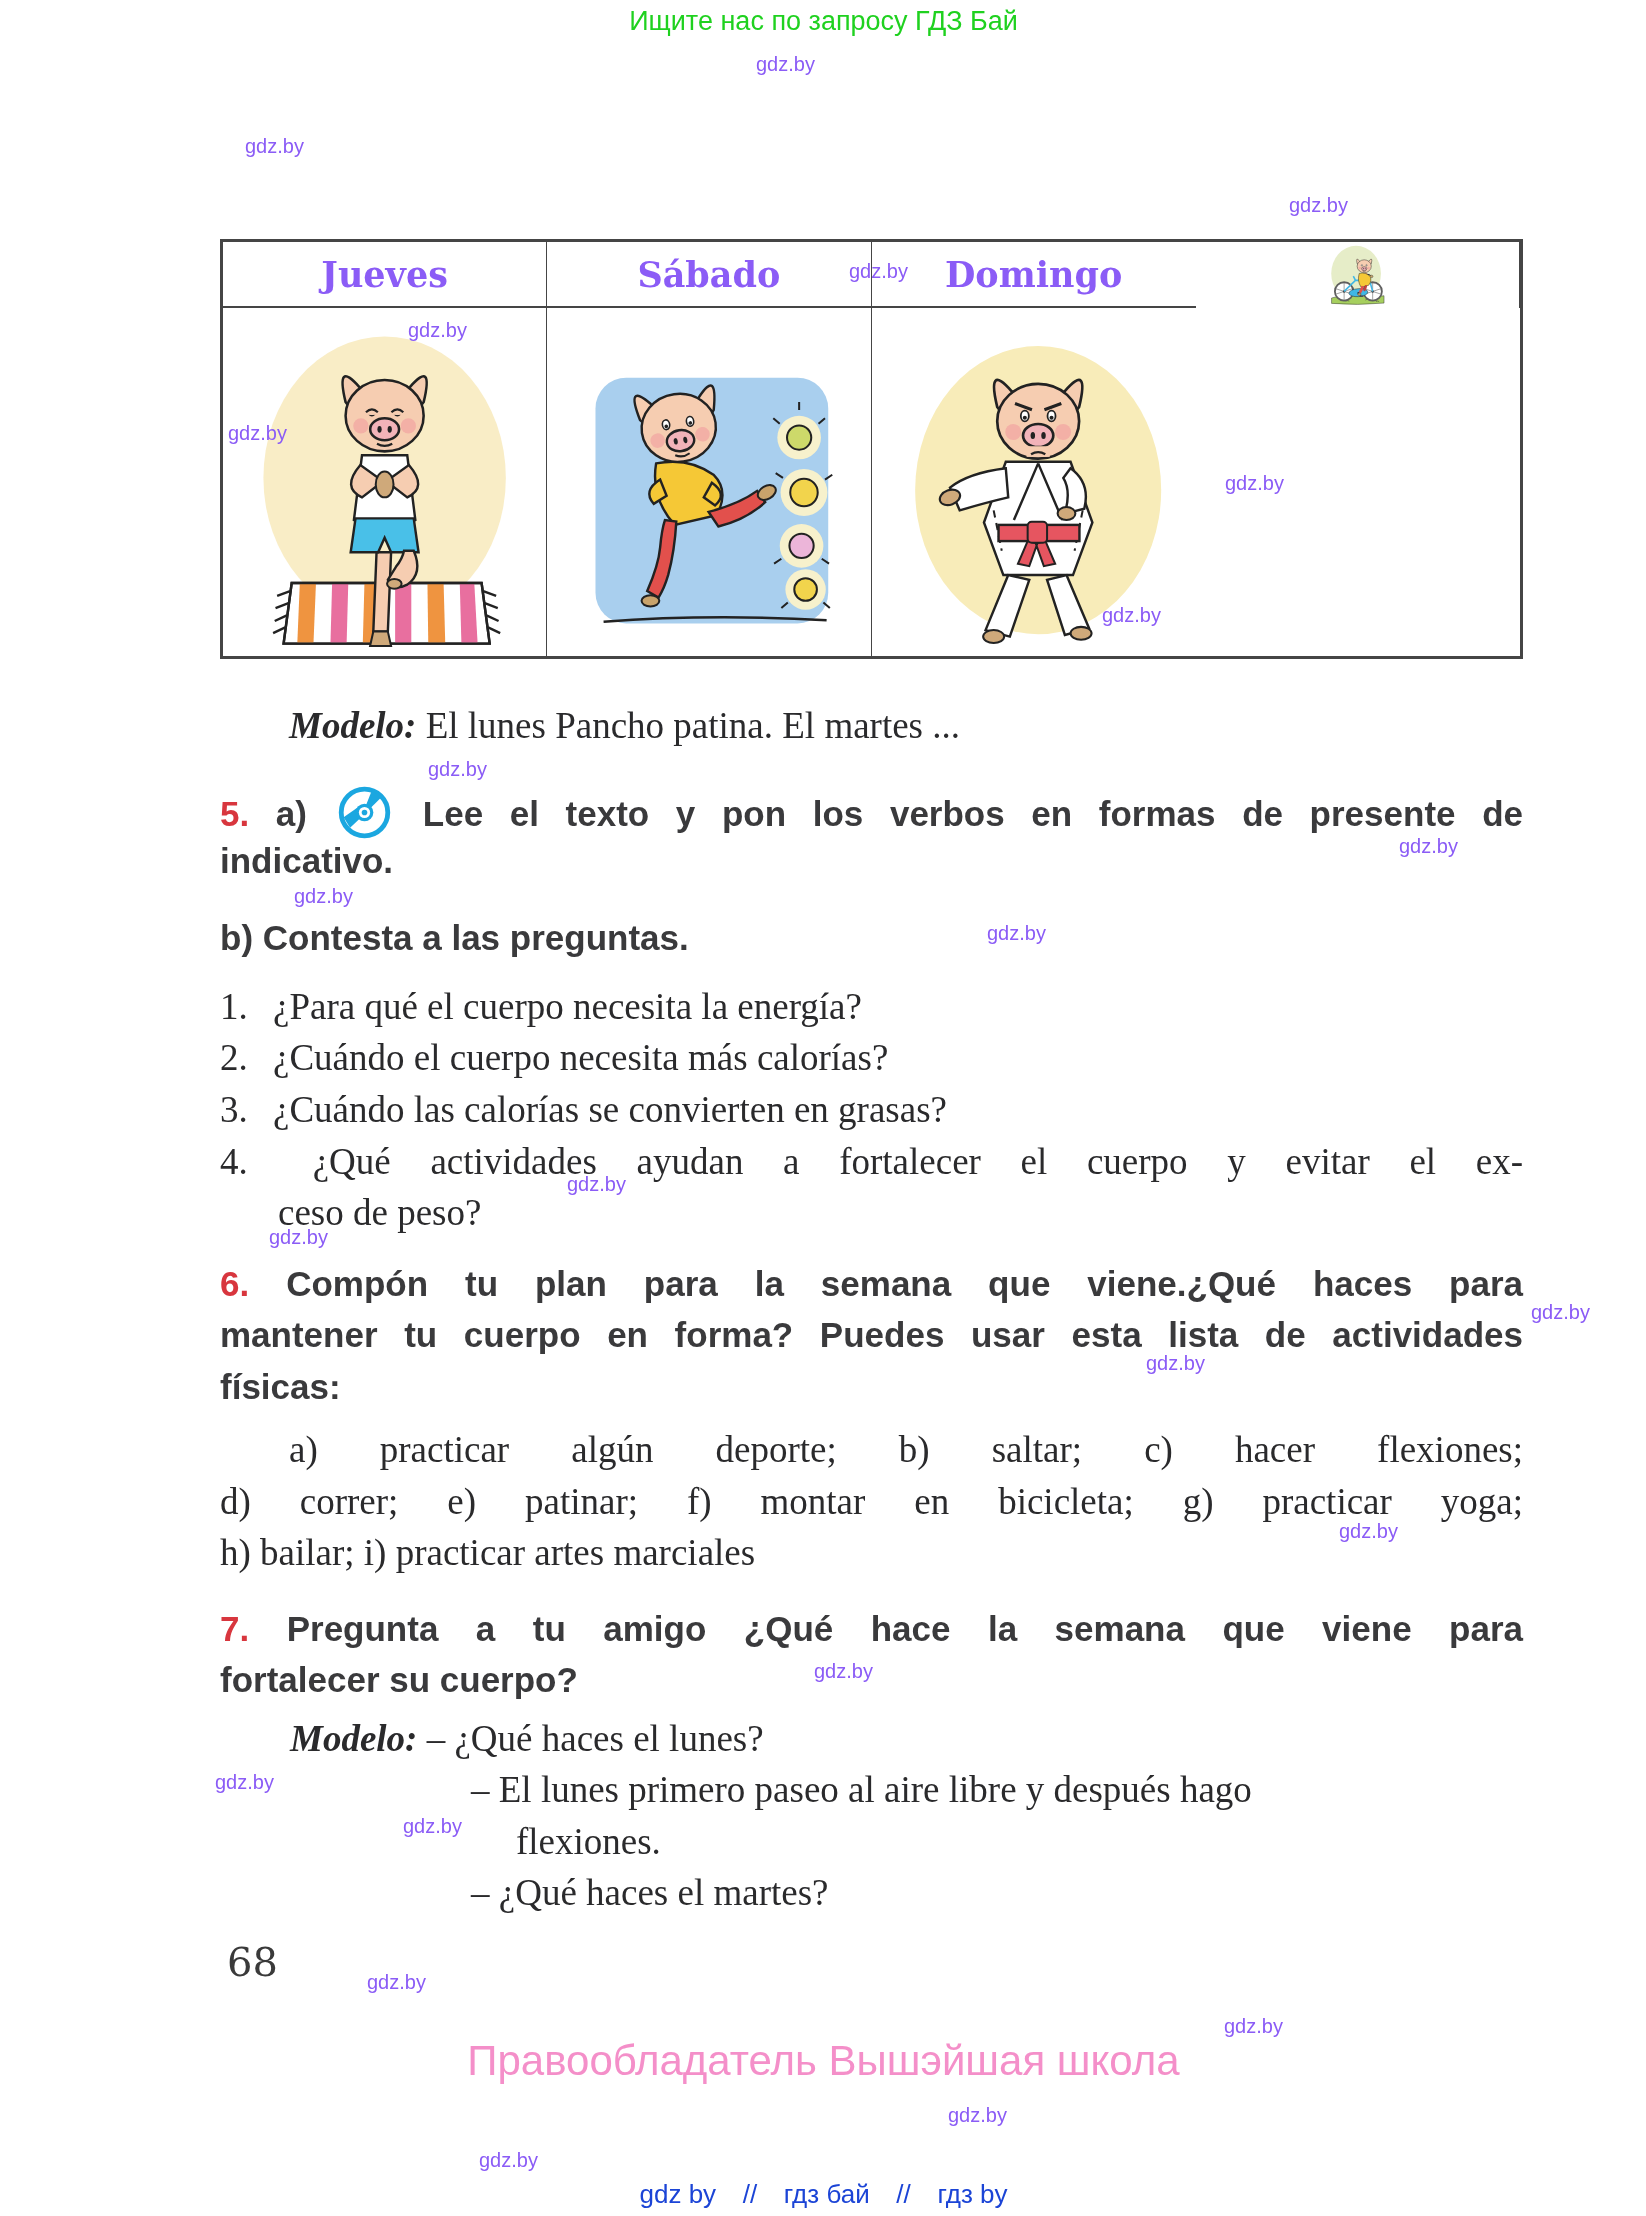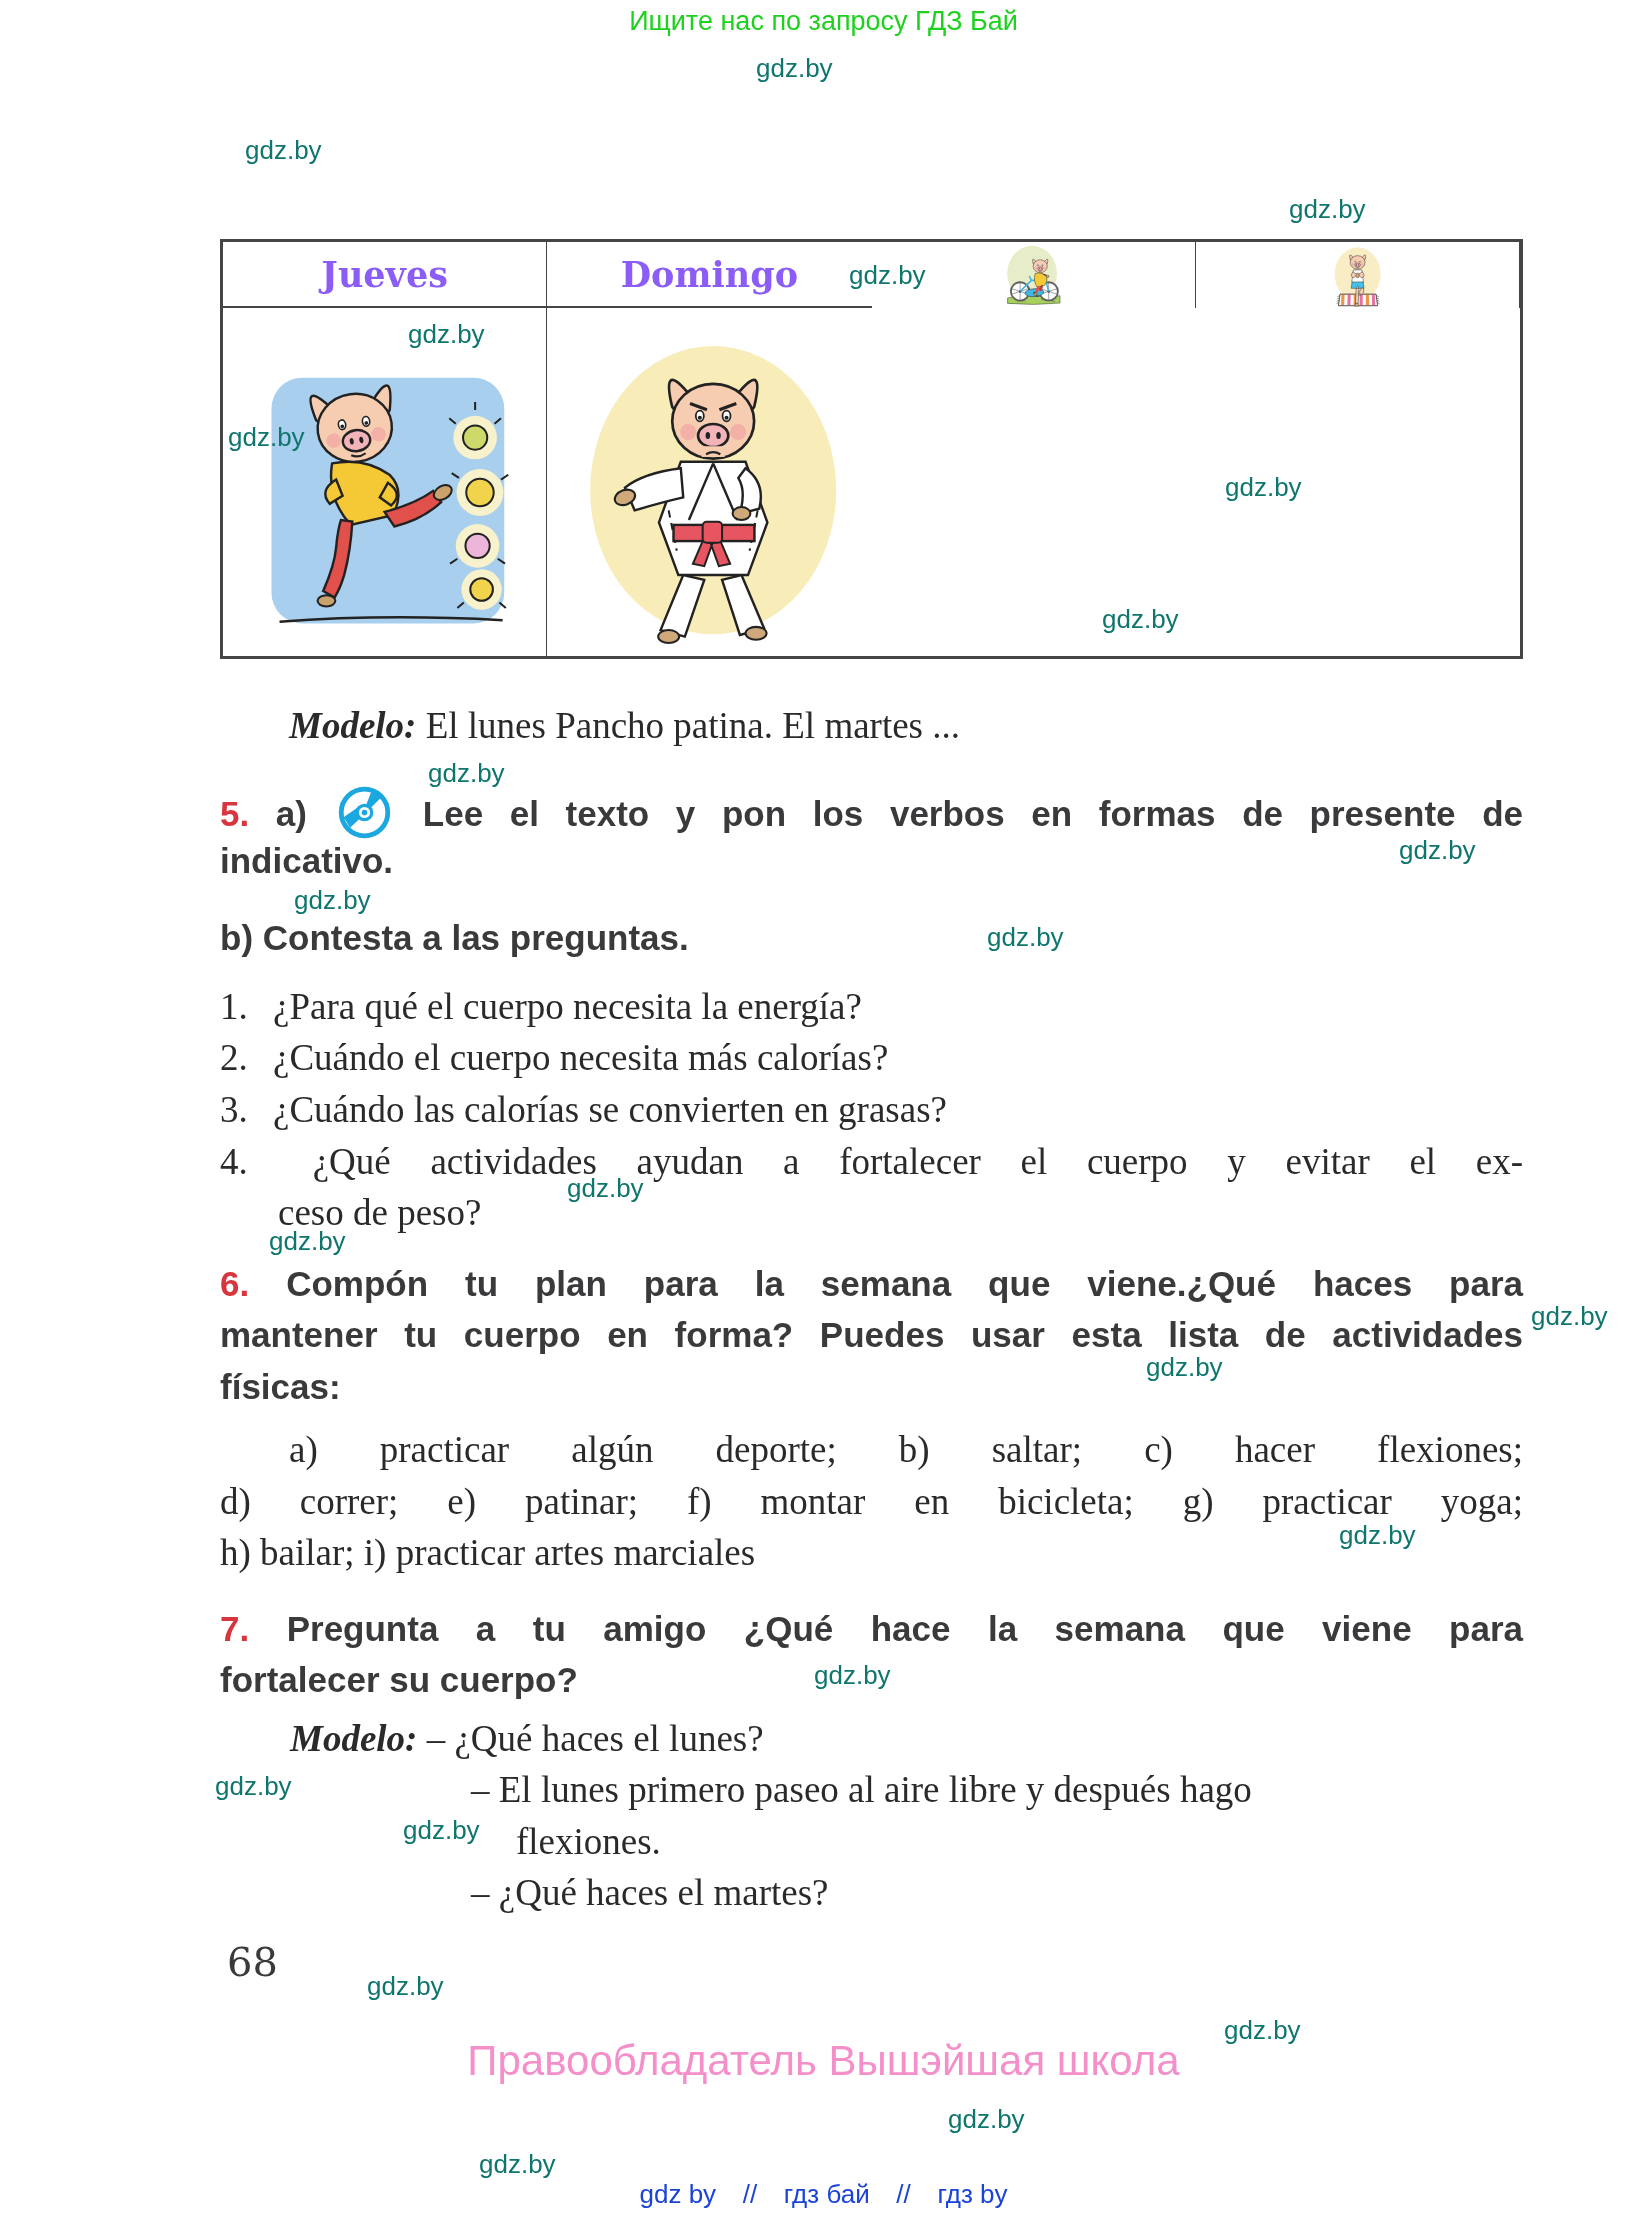--- a/index.html
+++ b/index.html
@@ -3,21 +3,21 @@
 <meta charset="utf-8">
 <style>
   html,body{margin:0;padding:0;}
   body{width:1647px;height:2216px;position:relative;background:#ffffff;overflow:hidden;
        font-family:"Liberation Serif","DejaVu Serif",serif;color:#2a2a2c;}
   .abs{position:absolute;}
   
   .banner{left:0;top:6.4px;width:100%;text-align:center;font-family:"Liberation Sans",sans-serif;
           font-size:27px;color:#1fd11f;}
   
-  .wm{position:absolute;font-family:"Liberation Sans",sans-serif;font-size:26px;color:#0f766e;
+  .wm{position:absolute;font-family:"Liberation Sans",sans-serif;font-size:20px;color:#8b5cf6;
       white-space:nowrap;z-index:30;}
   
   .sched{left:220px;top:239px;width:1303px;height:420px;border:3.2px solid #454545;box-sizing:border-box;
          display:grid;grid-template-columns:1fr 1fr 1fr 1fr;grid-template-rows:66px 1fr;z-index:1;}
   .hcell{border-right:1.6px solid #454545;border-bottom:2.4px solid #454545;display:flex;align-items:center;
          justify-content:center;font-family:"DejaVu Serif","Liberation Serif",serif;font-weight:bold;
          font-size:35px;color:#8b5cf6;}
   .hcell.last,.icell.last{border-right:none;}
   .icell{border-right:1.6px solid #454545;position:relative;overflow:hidden;}
   .icell svg{width:100%;height:100%;display:block;}
@@ -82,20 +82,21 @@
 <span class="wm" style="left:814px;top:1660px">gdz.by</span>
 <span class="wm" style="left:215px;top:1771px">gdz.by</span>
 <span class="wm" style="left:403px;top:1815px">gdz.by</span>
 <span class="wm" style="left:367px;top:1971px">gdz.by</span>
 <span class="wm" style="left:1224px;top:2015px">gdz.by</span>
 <span class="wm" style="left:948px;top:2104px">gdz.by</span>
 <span class="wm" style="left:479px;top:2149px">gdz.by</span>
 
 <div class="abs sched">
   <div class="hcell">Jueves</div>
+  <div class="hcell">Sábado</div>
   <div class="hcell last">Domingo</div>
 
   <div class="icell">
     <svg viewBox="0 0 400 430">
       <ellipse cx="190" cy="205" rx="162" ry="180" fill="#e6edc8"></ellipse>
       <path d="M30,365 Q120,338 210,352 Q300,364 372,350 L372,398 Q200,414 30,400 Z" fill="#a6cf5e" stroke="#2e2e2e" stroke-width="3"></path>
       <path d="M120,385 q14,-6 26,0 M250,378 q12,-8 24,-2 M320,388 q10,-6 20,0" fill="none" stroke="#2e2e2e" stroke-width="3"></path>
       <g stroke="#5f5f5f" fill="#fff">
         <circle cx="112" cy="322" r="60" stroke-width="12"></circle>
         <circle cx="298" cy="322" r="60" stroke-width="12"></circle>

